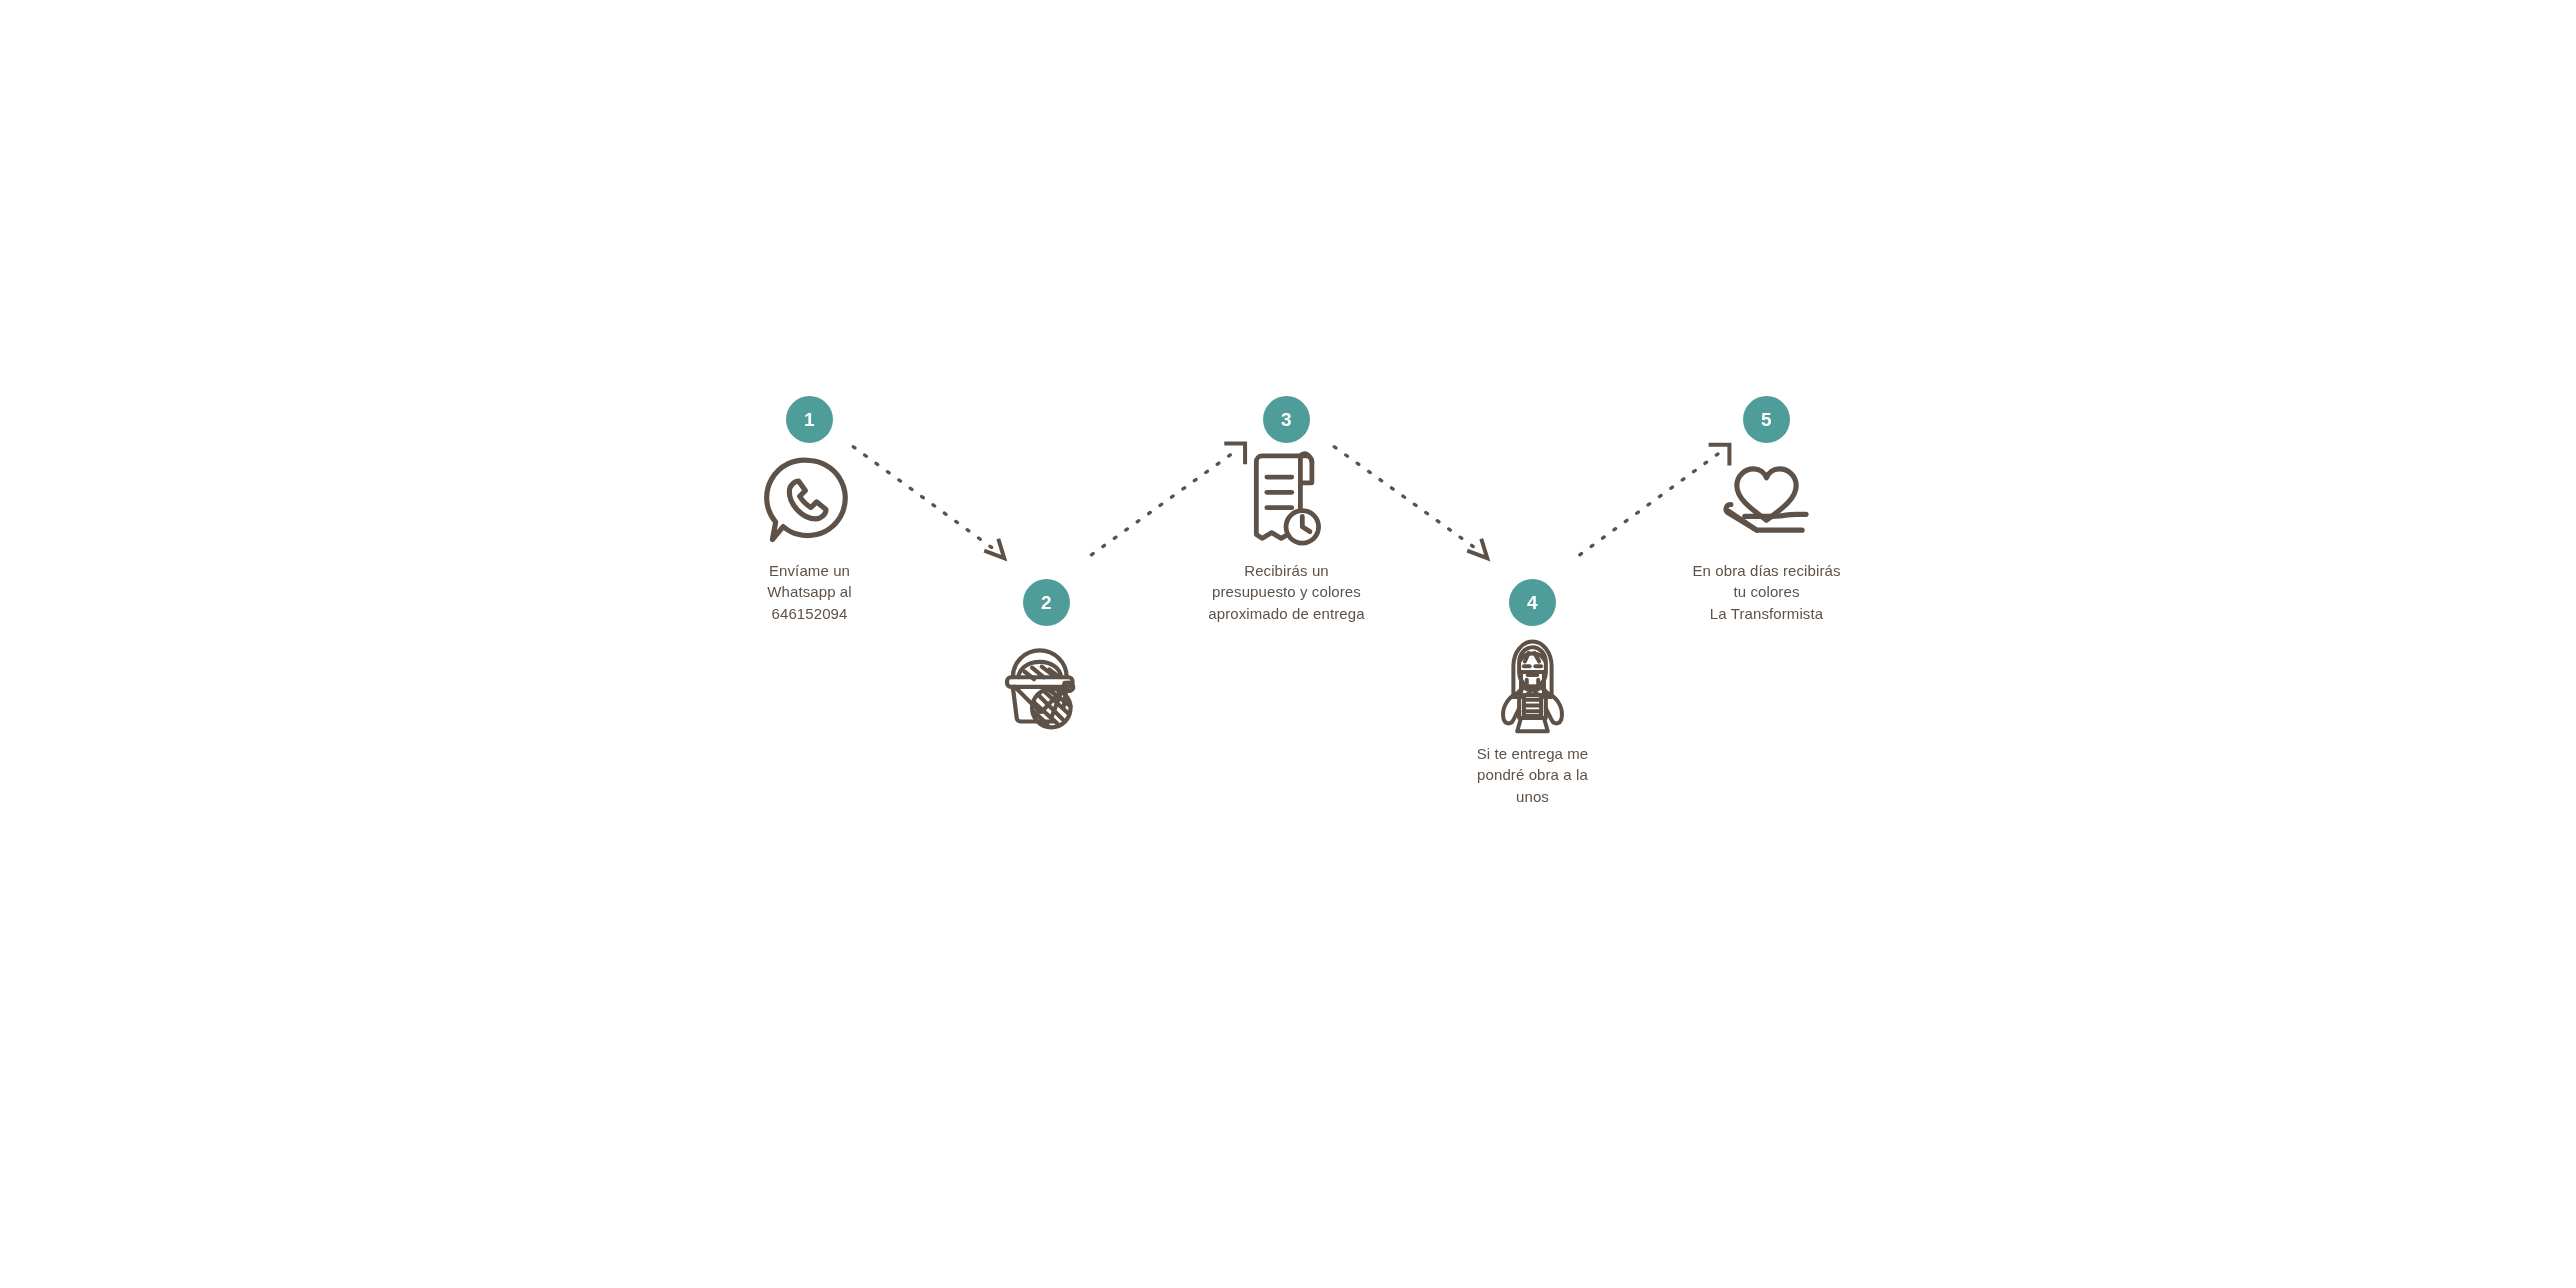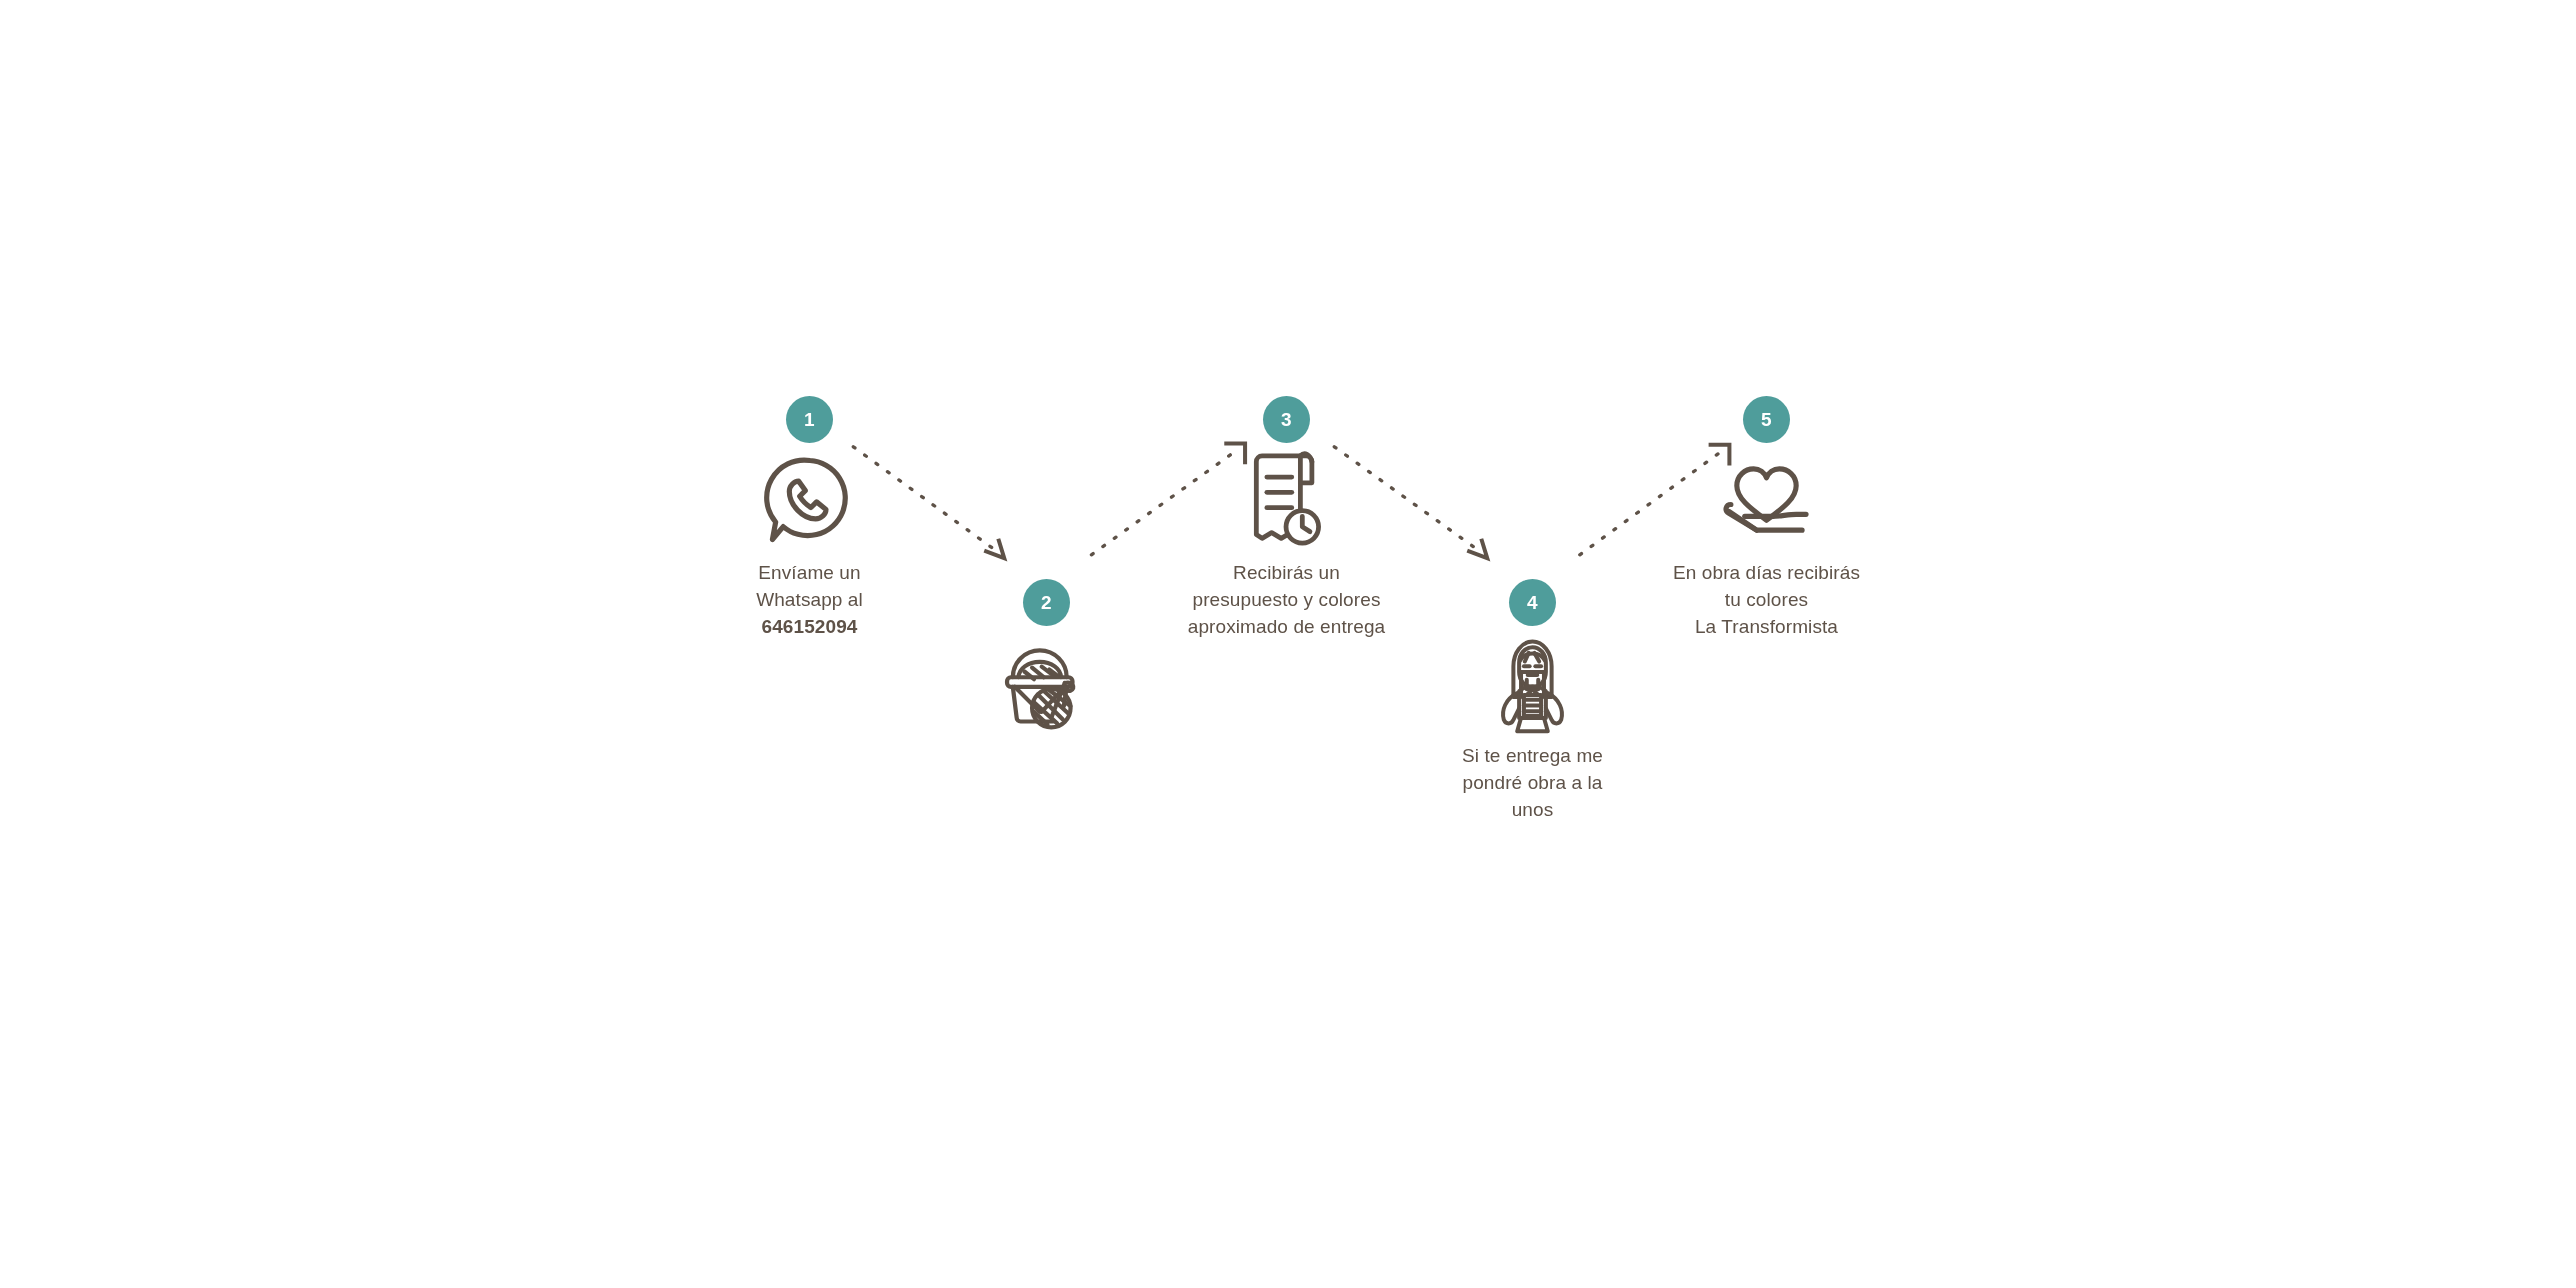--- a/index.html
+++ b/index.html
@@ -59,28 +59,28 @@
     align-items: center;
     justify-content: center;
     margin: 6.7px auto 0 auto;
   }
   .icon-wrap svg {
     display: block;
   }
 
   .caption {
     margin-top: 9.4px;
-    font-size: 19px;
+    font-size: 15px;
     line-height: 1.42;
     color: #5e5248;
     font-weight: 400;
     letter-spacing: 0.1px;
   }
   .caption .strong {
-    font-weight: 700;
+    font-weight: 400;
   }
 
   
   #step-1 { left: 709px; top: 396px; }
   #step-2 { left: 946px; top: 579px; }
   #step-3 { left: 1186px; top: 396px; }
   #step-4 { left: 1432px; top: 579px; }
   #step-5 { left: 1666px; top: 396px; }
 
   

